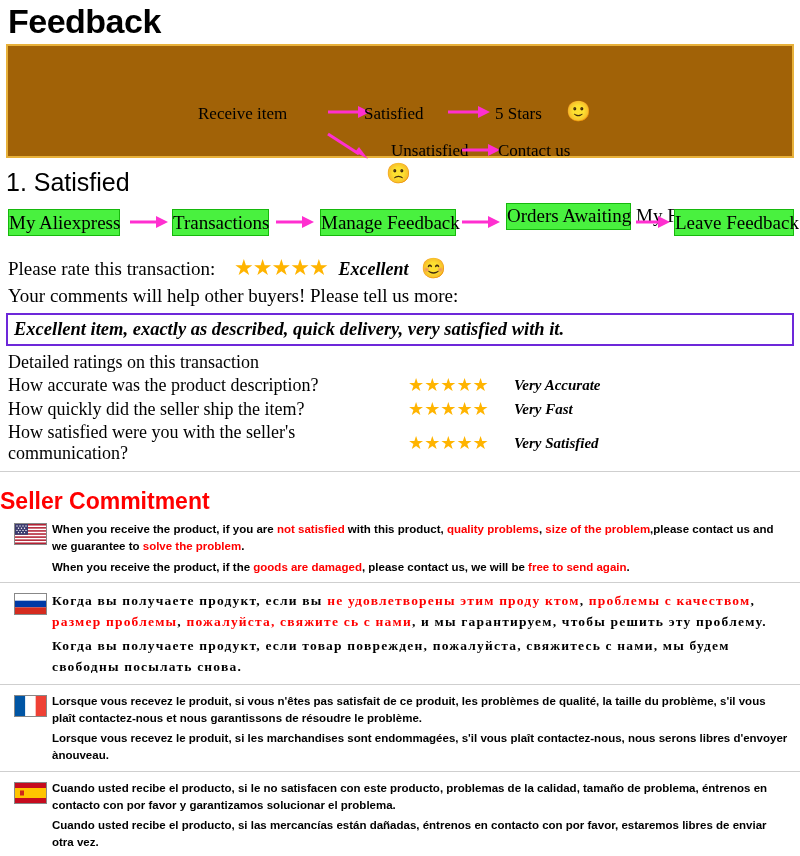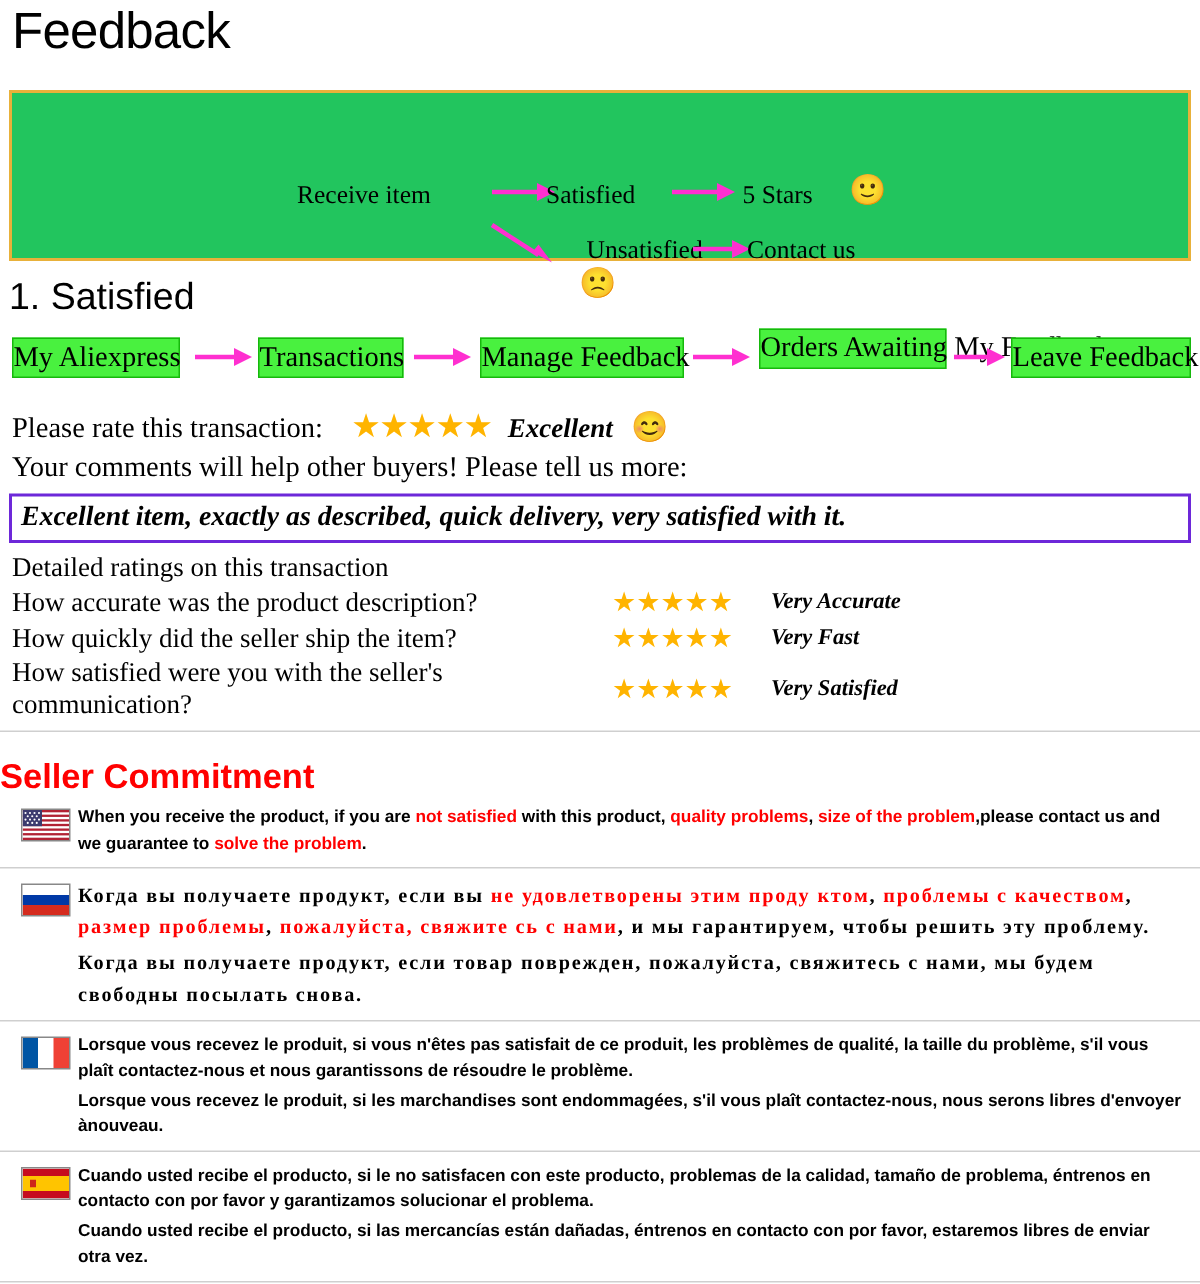--- a/index.html
+++ b/index.html
@@ -13,31 +13,31 @@
     font-family: "Liberation Serif", serif;
     color: #000;
     position: relative;
     overflow: hidden;
   }
 
   
   .feedback-title {
     font-family: "Liberation Sans", sans-serif;
     font-size: 34px;
-    font-weight: 400;
+    font-weight: 700;
     letter-spacing: -0.5px;
-    margin: 4px 0 20px 8px;
+    margin: 4px 0 4px 8px;
     line-height: 1.05;
   }
 
   
   .flow-box {
     margin: 0 6px 0 6px;
     border: 2px solid #e8b13a;
-    background: #22c55e;
+    background: #a16207;
     height: 110px;
     position: relative;
   }
   .flow-node {
     position: absolute;
     font-family: "Liberation Serif", serif;
     font-size: 17px;
     white-space: nowrap;
   }
   .arrow {
@@ -333,20 +333,21 @@
             <circle cx="5" cy="6.4" r="0.7"></circle>
             <circle cx="8" cy="6.4" r="0.7"></circle>
             <circle cx="11" cy="6.4" r="0.7"></circle>
             <circle cx="3.5" cy="8.6" r="0.7"></circle>
             <circle cx="6.5" cy="8.6" r="0.7"></circle>
             <circle cx="9.5" cy="8.6" r="0.7"></circle>
           </g>
         </svg>
       </span>
       <p><span>When you receive the product, if you are </span><span class="red">not satisfied</span><span> with this product, </span><span class="red">quality problems</span><span>, </span><span class="red">size of the problem</span><span>,please contact us and we guarantee to </span><span class="red">solve the problem</span><span>.</span></p>
+      <p><span>When you receive the product, if the </span><span class="red">goods are damaged</span><span>, please contact us, we will be </span><span class="red">free to send again</span><span>.</span></p>
     </div>
     <hr class="sep">
     <div class="para ru">
       <span class="flag">
         <svg width="31" height="20" viewBox="0 0 31 20">
           <rect width="31" height="6.67" fill="#fff"></rect>
           <rect y="6.67" width="31" height="6.67" fill="#0039a6"></rect>
           <rect y="13.34" width="31" height="6.66" fill="#d52b1e"></rect>
         </svg>
       </span>

